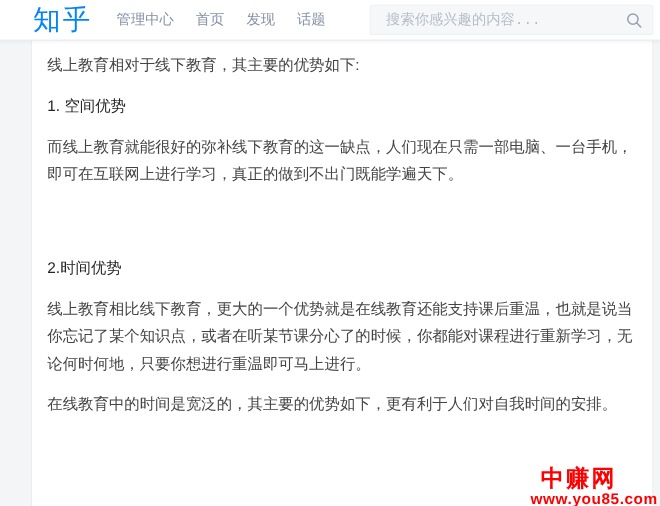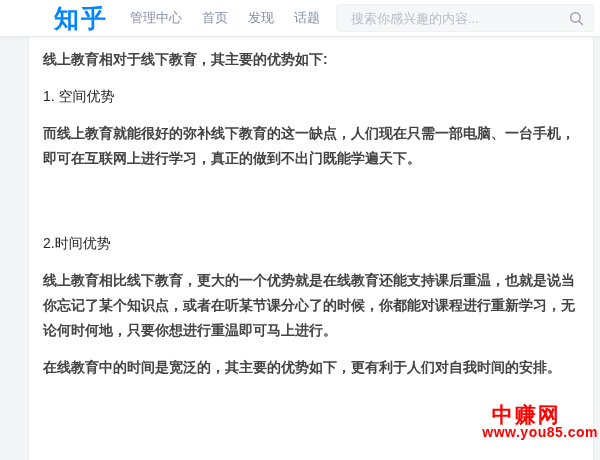--- a/index.html
+++ b/index.html
@@ -20,28 +20,27 @@
     box-sizing: border-box;
     background: #ffffff;
     border-bottom: 1px solid #e7e9ee;
     box-shadow: 0 1px 3px rgba(26,26,26,0.06);
     display: flex;
     align-items: center;
     padding: 0 6px 0 30px;
   }
   .logo {
     font-size: 25px;
-    font-weight: 700;
+    font-weight: 400;
     color: #0084ff;
     line-height: 1;
     margin-right: 22px;
     letter-spacing: 2px;
     cursor: pointer;
     flex: 0 0 auto;
-    margin-left: 24px;
   }
   .main-nav {
     display: flex;
     gap: 20px;
     flex: 0 0 auto;
   }
   .nav-item {
     font-size: 13px;
     color: #8590a6;
     text-decoration: none;
@@ -60,21 +59,21 @@
     align-items: center;
     padding: 0 9px 0 12px;
   }
   .search-input {
     flex: 1;
     border: none;
     outline: none;
     background: transparent;
     font-size: 13px;
     color: #444;
-    font-family: Liberation Sans, sans-serif;
+    font-family: Liberation Mono, monospace;
     min-width: 0;
   }
   .search-input::placeholder { color: #b6bdc9; }
   .search-icon {
     display: flex;
     align-items: center;
     cursor: pointer;
     flex: 0 0 auto;
   }
 
@@ -87,37 +86,36 @@
     background: #ffffff;
     border-left: 1px solid #ececee;
     border-right: 1px solid #ececee;
     padding: 1px 14px 40px 14px;
     font-size: 14px;
     line-height: 25px;
     color: #444444;
   }
   .content-card p {
     margin: 12px 0;
-    font-weight: bold;
   }
   .intro { margin-top: 9px !important; }
   .content-card h3 {
     font-size: 14px;
     line-height: 25px;
     color: #262626;
     font-weight: 400;
     margin: 12px 0;
   }
   section.spaced h3 { margin-top: 60px; }
 
   
   .watermark {
     position: fixed;
     right: 2px;
-    bottom: 21px;
+    bottom: 0;
     z-index: 20;
     text-align: center;
     color: #ff0000;
     font-weight: 700;
     line-height: 1;
     pointer-events: none;
     text-shadow: 0 0 2px rgba(255,255,255,0.85);
   }
   .wm-title {
     font-size: 21px;

